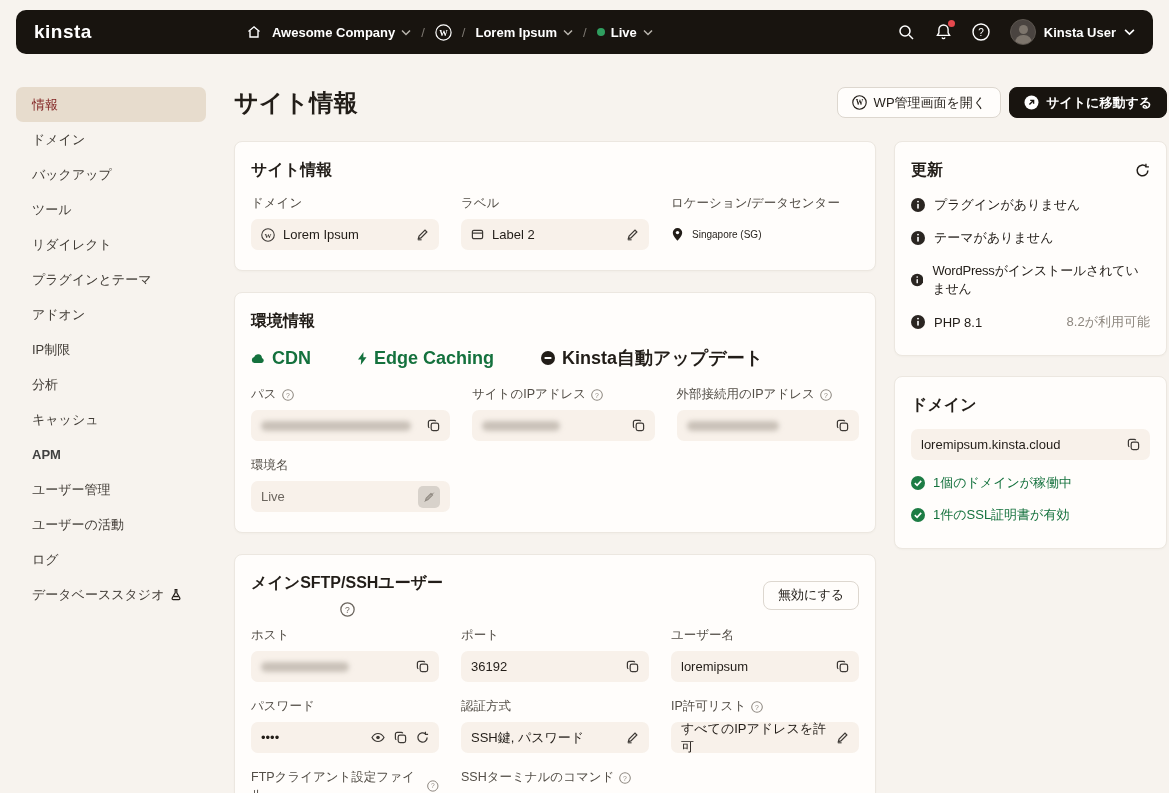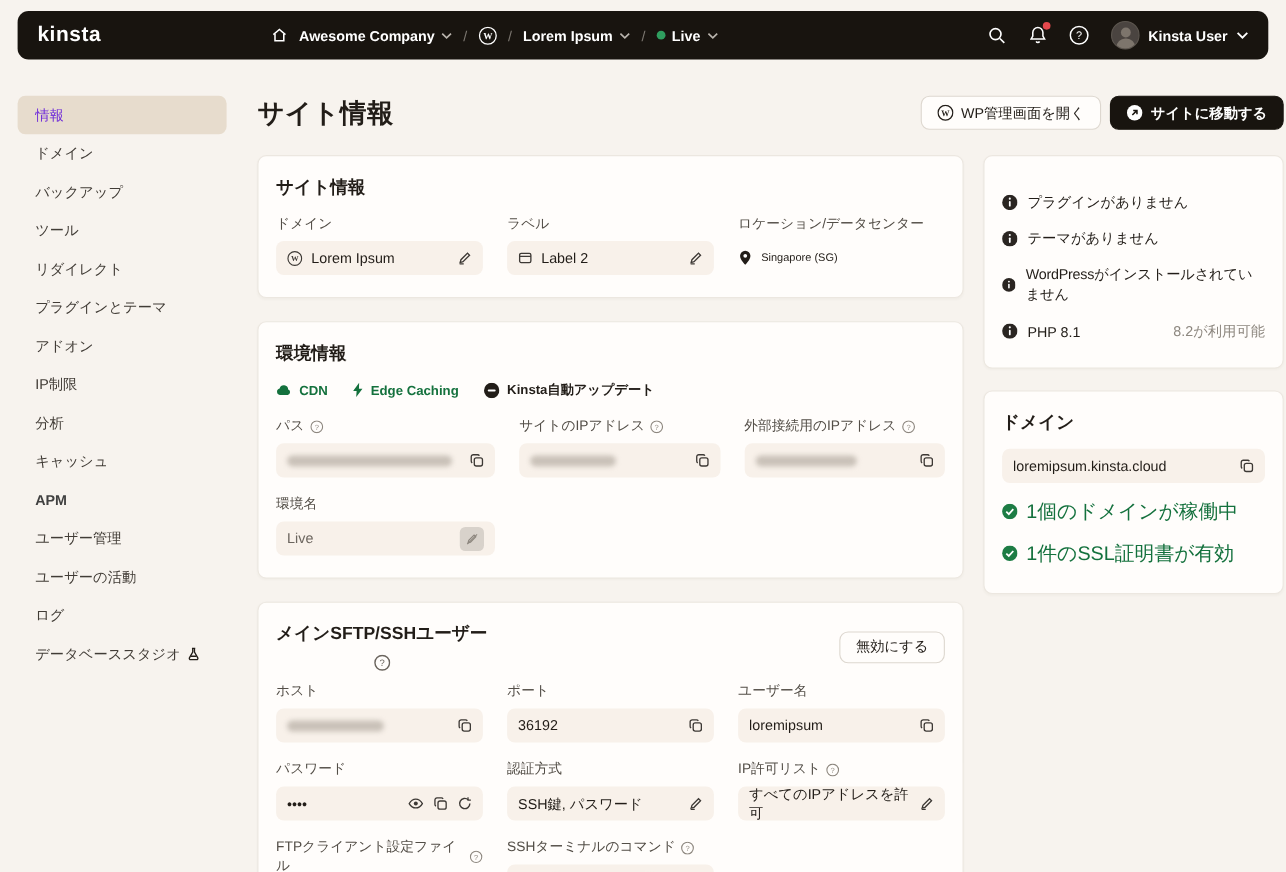--- a/index.html
+++ b/index.html
@@ -35,21 +35,21 @@
   .user-name { display:flex; align-items:center; gap:8px; font-weight:600; cursor:pointer; }
   .green-dot { width:8px; height:8px; border-radius:50%; background:#2f9e5f; display:inline-block; }
 
   
   .layout { position:absolute; top:54px; left:16px; right:16px; bottom:0; display:flex; }
   .sidebar { width:190px; padding-top:33px; flex:none; }
   .side-item {
     height:35px; display:flex; align-items:center; padding:0 16px;
     font-size:13px; color:#413c36; border-radius:7px; cursor:pointer; gap:6px;
   }
-  .side-item.active { background:#e7dccd; color:#6d28d9; font-weight:400; }
+  .side-item.active { background:#e7dccd; color:#7f1d1d; font-weight:400; }
   .side-item.bold { font-weight:700; color:#404040; }
   .main { flex:1; padding:33px 2px 0 28px; }
 
   .page-header { display:flex; align-items:flex-start; justify-content:space-between; }
   .page-title { font-size:24px; font-weight:700; letter-spacing:.5px; }
   .header-actions { display:flex; gap:8px; }
   .btn { display:flex; align-items:center; gap:7px; height:31px; padding:0 14px; border-radius:8px; font-size:13px; cursor:pointer; white-space:nowrap; }
   .btn-light { background:#fffdfb; border:1px solid #ddd7cf; color:#221d18; }
   .btn-dark { background:#18140f; color:#fff; border:1px solid #18140f; font-weight:700; }
 
@@ -71,35 +71,35 @@
   .field {
     height:31px; background:#f8f1ea; border-radius:7px;
     display:flex; align-items:center; gap:8px; padding:0 10px; font-size:13px; color:#221d18;
   }
   .field .grow { flex:1; }
   .field-icons { display:flex; align-items:center; gap:9px; }
   .plain-value { display:flex; align-items:center; gap:8px; height:31px; font-size:10px; font-weight:600; }
 
   .redact { height:10px; border-radius:5px; background:#c9c1b8; filter:blur(2.5px); display:inline-block; }
 
-  .badges { display:flex; align-items:center; gap:23px; margin-top:14px; font-size:12px; }
+  .badges { display:flex; align-items:center; gap:47px; margin-top:14px; font-size:18px; }
   .badge { display:flex; align-items:center; gap:7px; font-weight:600; cursor:pointer; }
   .badge.green { color:#14713d; }
   .badge.dark { color:#221d18; }
 
   .disabled-edit {
     width:22px; height:22px; border-radius:5px; background:#d8d2cb;
     display:flex; align-items:center; justify-content:center;
   }
 
   
   .u-row { display:flex; align-items:center; gap:9px; margin-top:15px; font-size:13px; }
   .u-note { margin-left:auto; color:#8d8competent7f; color:#8d877f; font-size:13px; }
   .domain-field { margin-top:13px; }
-  .green-row { display:flex; align-items:center; gap:8px; margin-top:14px; font-size:18px; color:#14713d; cursor:pointer; }
+  .green-row { display:flex; align-items:center; gap:8px; margin-top:14px; font-size:13px; color:#14713d; cursor:pointer; }
 
   .icon-btn { cursor:pointer; display:flex; align-items:center; }
 </style>
 </head>
 <body>
 
 <div class="navbar">
   <div class="logo">kinsta</div>
 
   <div class="nav-crumbs">
@@ -537,20 +537,29 @@
                 </span>
               </div>
             </div>
           </div>
         </section>
       </div>
 
       <div class="right-col">
 
         <section class="card" style="padding-bottom:24px;">
+          <div class="card-head">
+            <span class="card-title">更新</span>
+            <span class="icon-btn">
+              <svg width="15" height="15" viewBox="0 0 14 14" fill="none" stroke="#221d18" stroke-width="1.4">
+                  <path d="M12 7A5 5 0 1 1 10.4 3.3"></path>
+                  <path d="M10.2 0.8v2.8h2.8" stroke-width="1.2"></path>
+                </svg>
+            </span>
+          </div>
           <div class="u-row">
             <svg width="14" height="14" viewBox="0 0 14 14">
                 <circle cx="7" cy="7" r="7" fill="#2a2521"></circle>
                 <rect x="6.2" y="5.8" width="1.6" height="5" rx="0.8" fill="#fff"></rect>
                 <circle cx="7" cy="3.6" r="0.95" fill="#fff"></circle>
               </svg>
             <span>プラグインがありません</span>
           </div>
           <div class="u-row">
             <svg width="14" height="14" viewBox="0 0 14 14">

